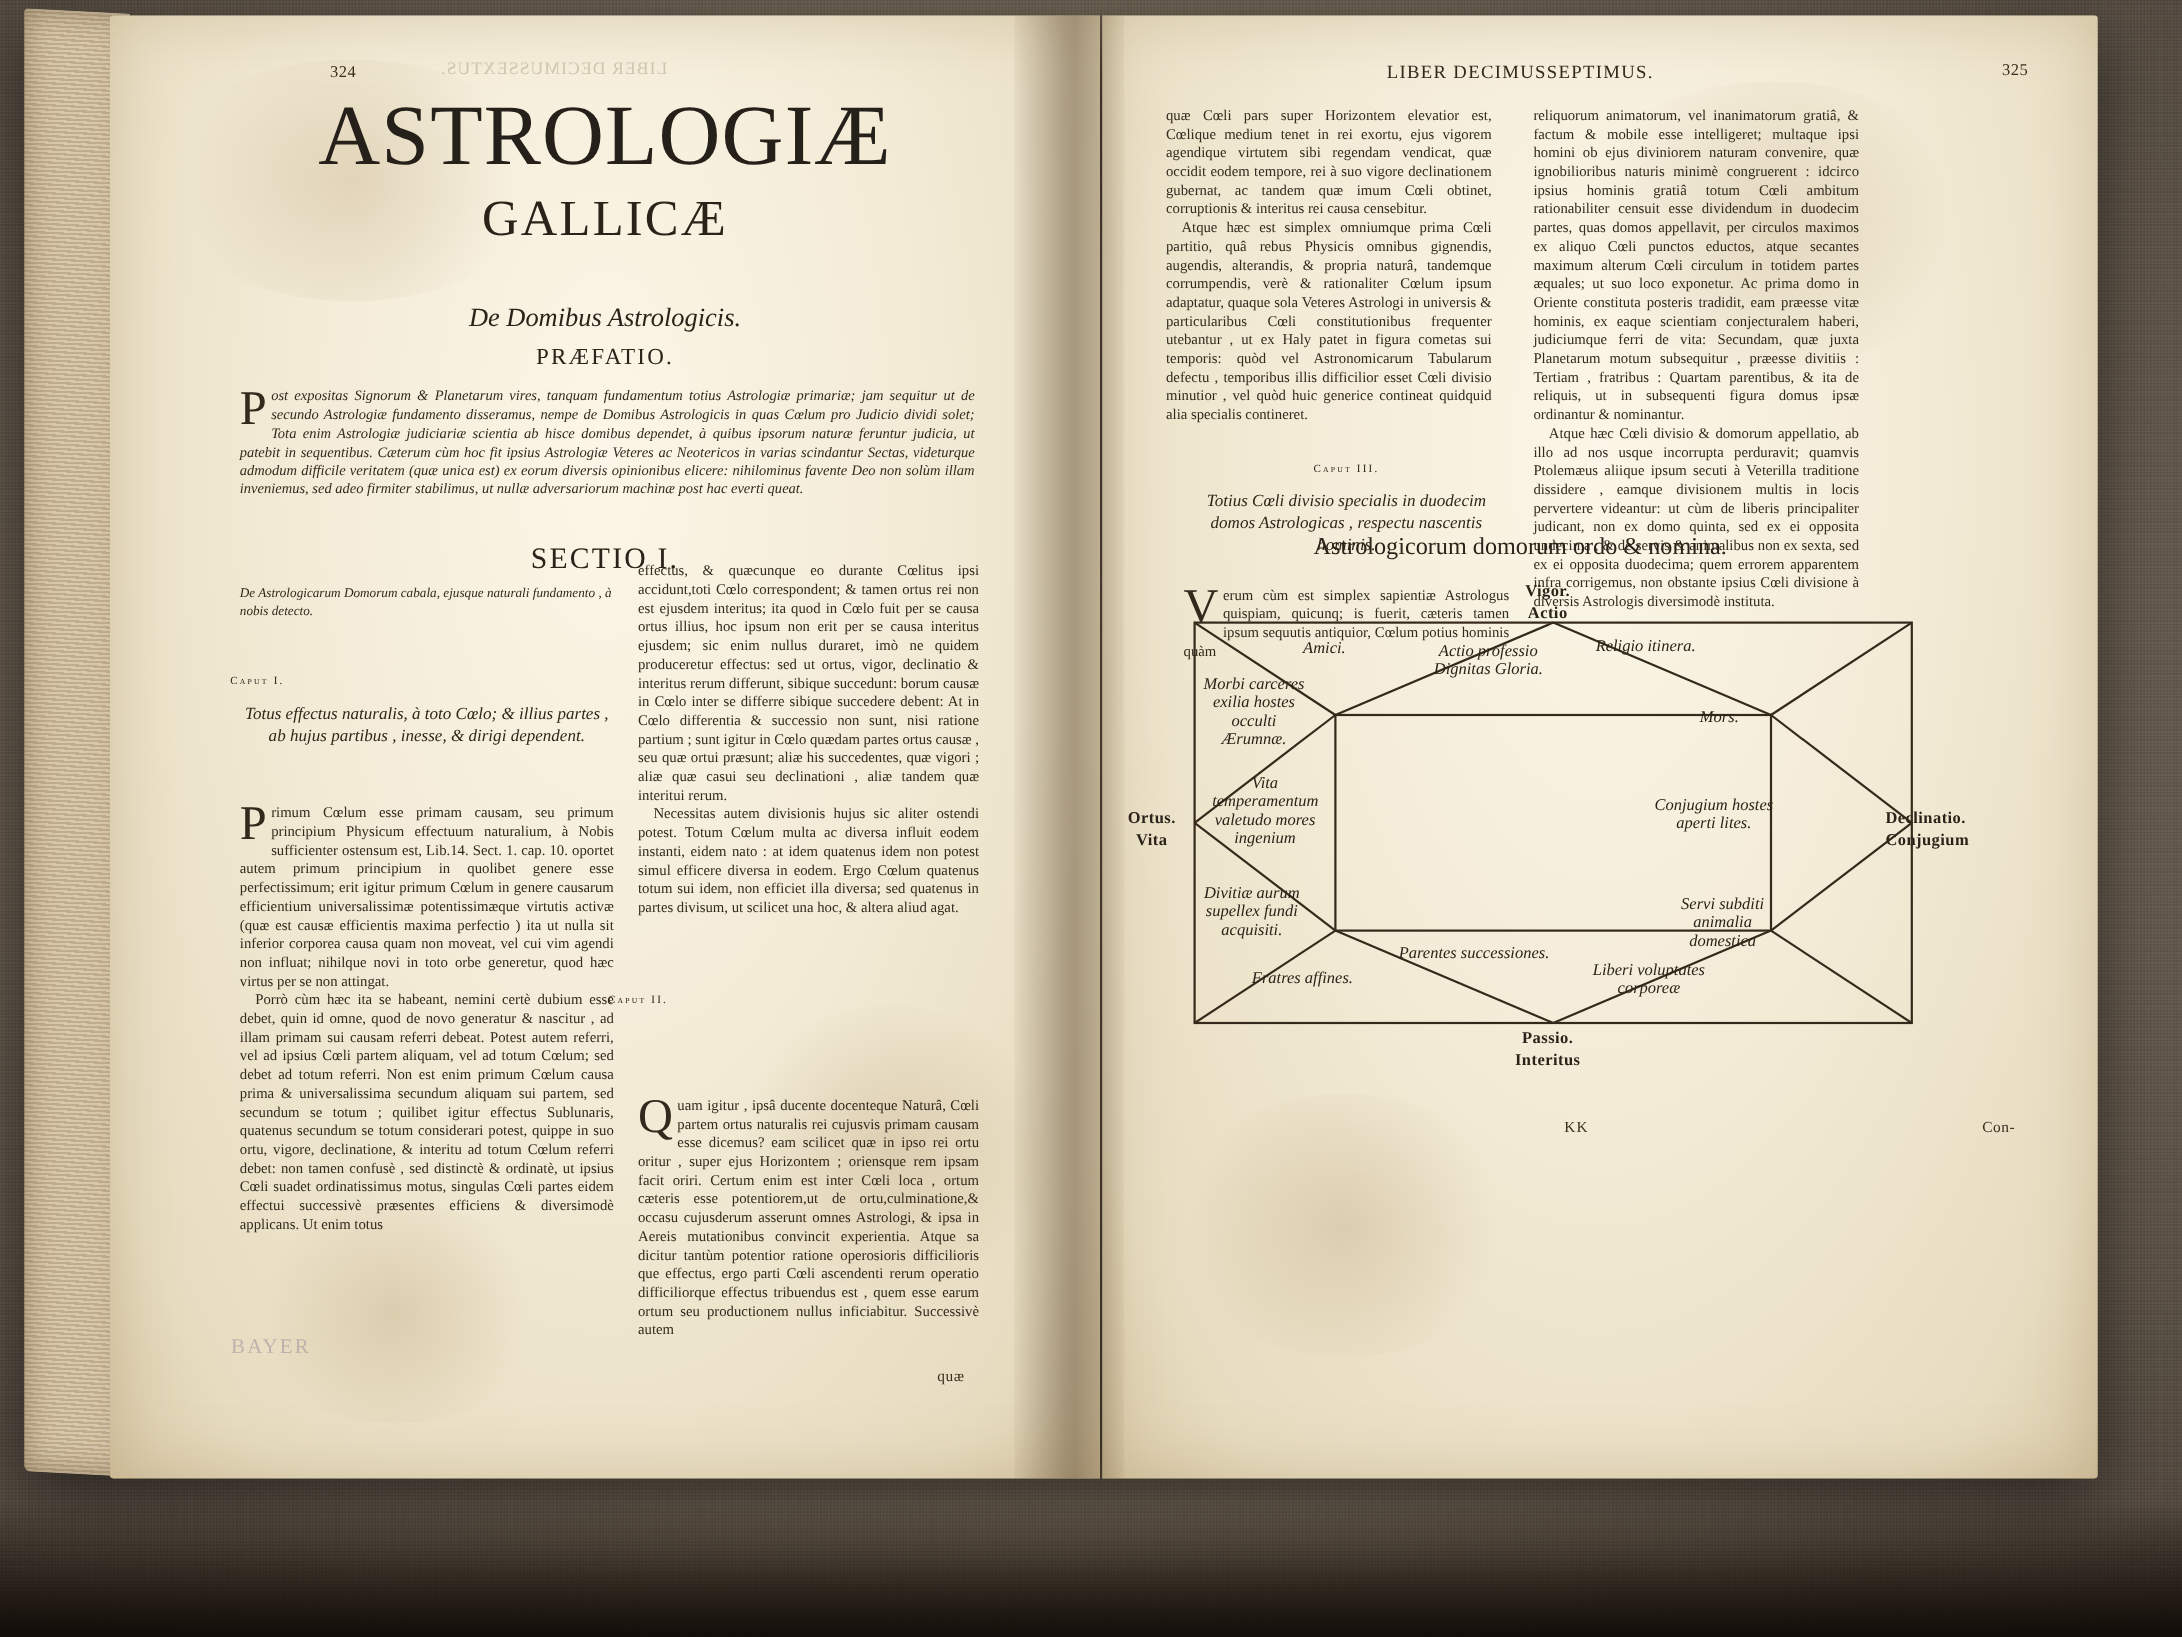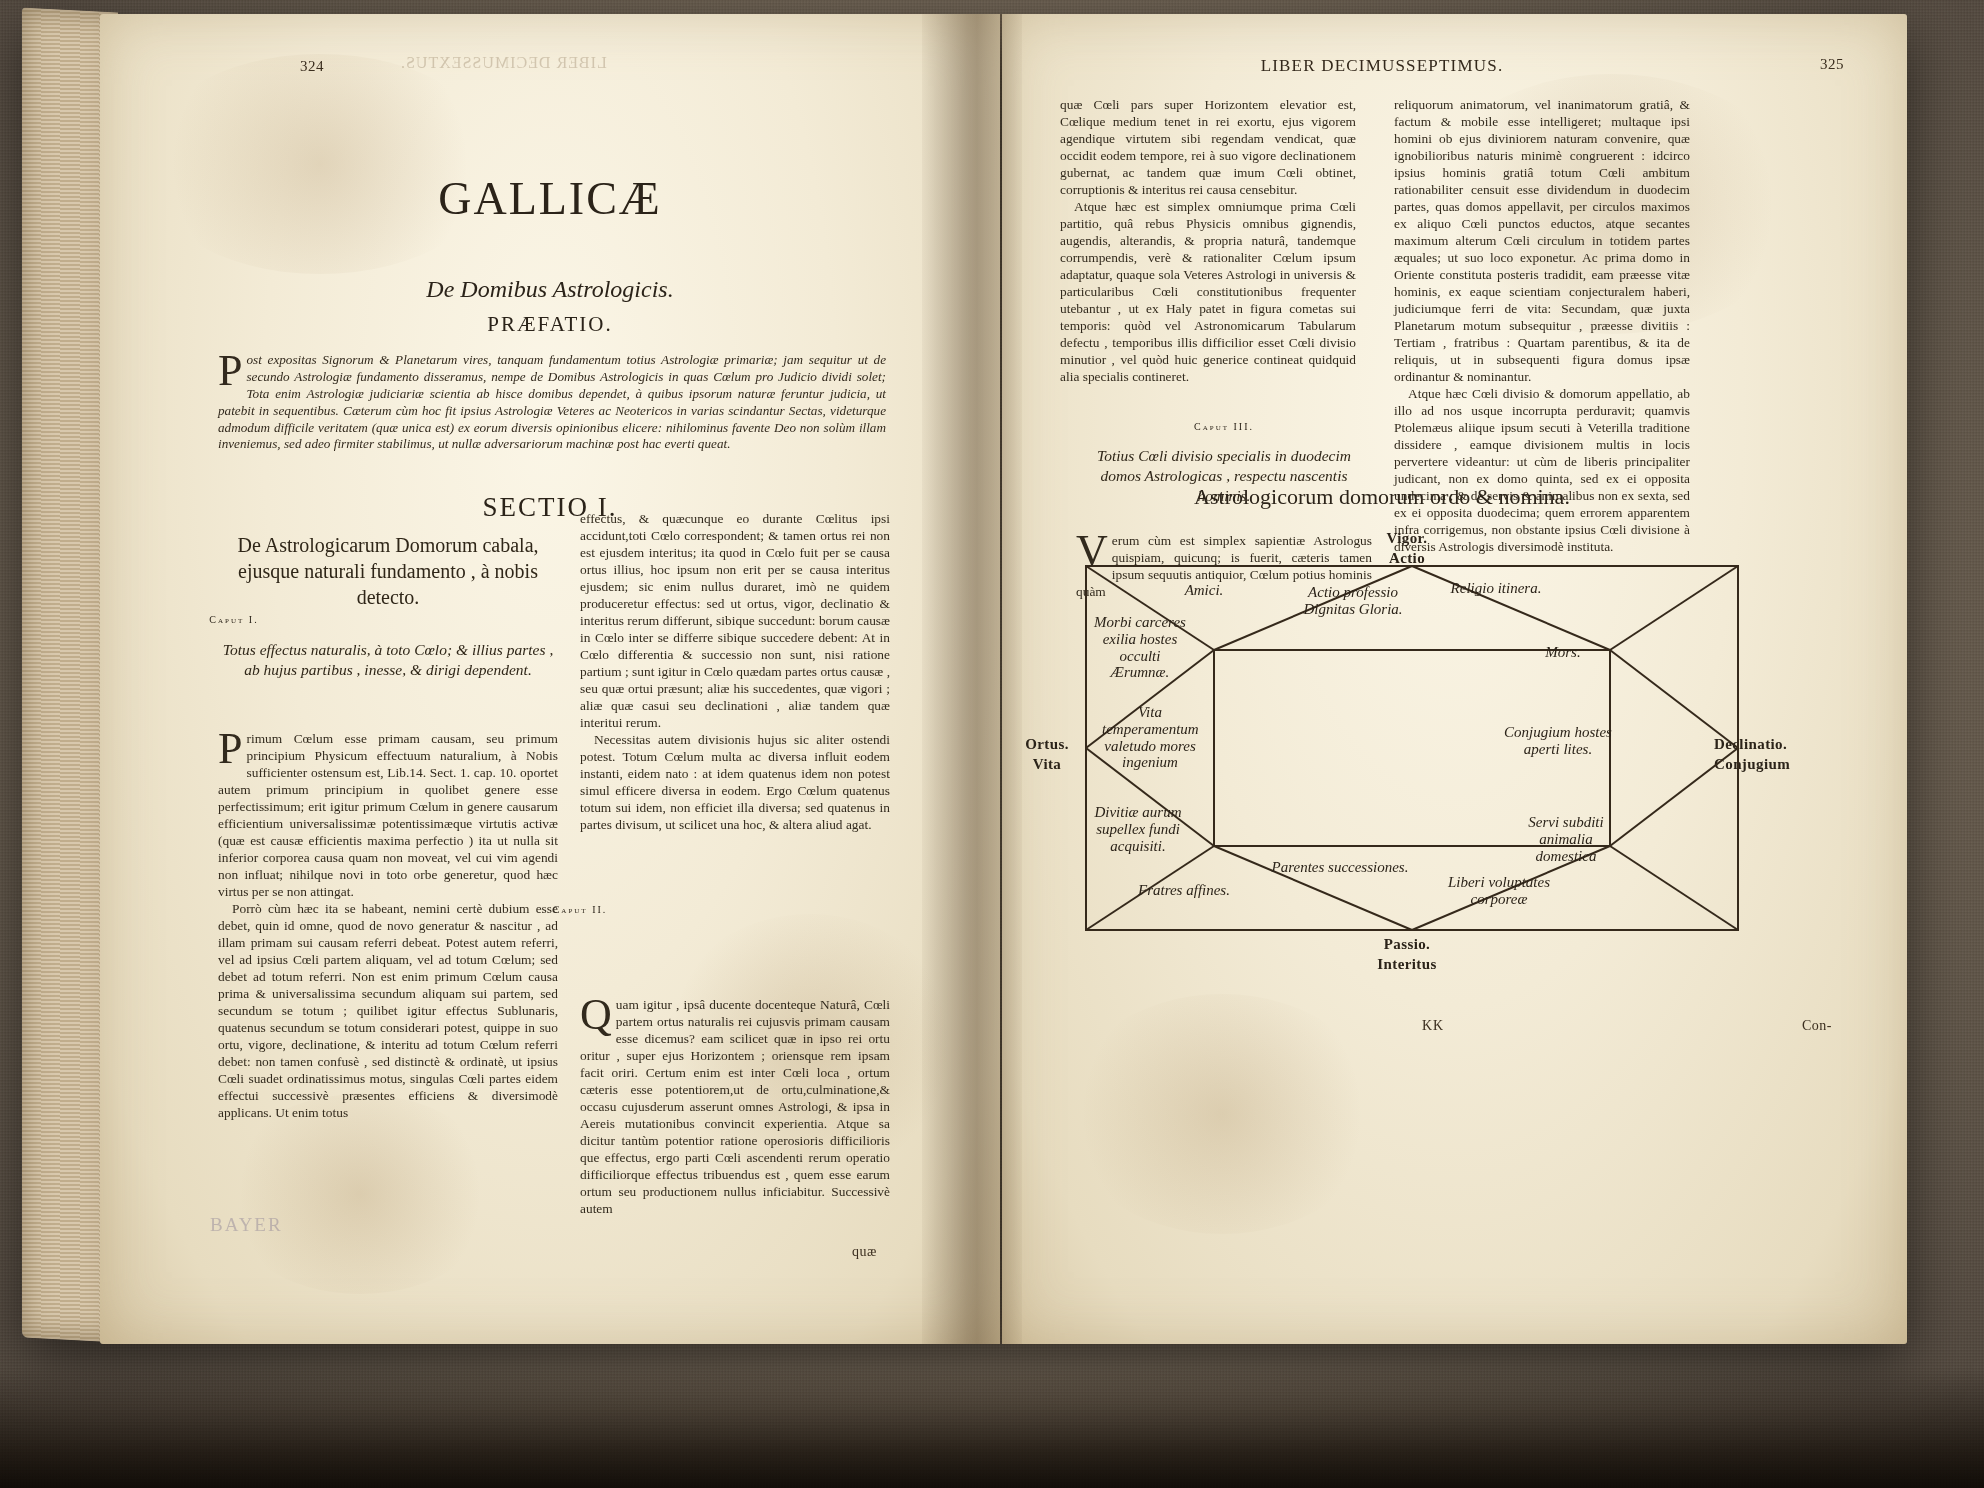--- a/index.html
+++ b/index.html
@@ -139,22 +139,22 @@
     hyphens: auto;
   }
   .col p { margin: 0; text-indent: 14px; }
   .col p.first { text-indent: 0; }
 
   .sectio {
     position:absolute; left:0; width:100%;
     text-align:center; font-size: 27px; letter-spacing: 2px; color:#2b2319;
   }
   .sectio-sub {
-    position:absolute; font-size: 20px; line-height:1.3;
-    color:#2f2618; text-align:center;
+    position:absolute; font-style: italic; font-size: 12px; line-height:1.3;
+    color:#2f2618; 
   }
   .caput {
     position:absolute; left:0; width:100%;
     text-align:center; font-size: 10px; letter-spacing: 2px; color:#2b2319;
     font-variant: small-caps;
   }
   .caput-sub {
     position:absolute; font-style: italic; font-size: 15.5px; line-height: 1.3;
     color:#2f2618; text-align:center;
   }
@@ -204,20 +204,21 @@
 
     <div class="page" id="page-left">
 
       <div class="stain" style="left:40px; top:40px; width:360px; height:220px;"></div>
       <div class="stain" style="left:560px; top:900px; width:300px; height:260px;"></div>
       <div class="stain" style="left:120px; top:1080px; width:280px; height:200px;"></div>
 
       <div class="folio" style="left:200px; top:44px;">324</div>
       <div class="ghost" style="left:300px; top:40px;">LIBER DECIMUSSEXTUS.</div>
 
+      <div class="title-main" style="top:70px;">ASTROLOGIÆ</div>
       <div class="title-sub" style="top:158px;">GALLICÆ</div>
       <div class="title-dom" style="top:262px;">De Domibus Astrologicis.</div>
       <div class="title-praef" style="top:298px;">PRÆFATIO.</div>
 
       <div class="ital-block" style="left:118px; top:338px; width:668px;">
         <span class="dropcap">P</span><span>ost expositas Signorum &amp; Planetarum vires, tanquam fundamentum totius Astrologiæ primariæ; jam sequitur ut de secundo Astrologiæ fundamento disseramus, nempe de Domibus Astrologicis in quas Cœlum pro Judicio dividi solet; Tota enim Astrologiæ judiciariæ scientia ab hisce domibus dependet, à quibus ipsorum naturæ feruntur judicia, ut patebit in sequentibus. Cæterum cùm hoc fit ipsius Astrologiæ Veteres ac Neotericos in varias scindantur Sectas, videturque admodum difficile veritatem (quæ unica est) ex eorum diversis opinionibus elicere: nihilominus favente Deo non solùm illam inveniemus, sed adeo firmiter stabilimus, ut nullæ adversariorum machinæ post hac everti queat.</span>
       </div>
 
       <div class="sectio" style="top:478px;">SECTIO I.</div>
       <div class="sectio-sub" style="left:118px; top:518px; width:340px;">De Astrologicarum Domorum cabala, ejusque naturali fundamento , à nobis detecto.</div>

